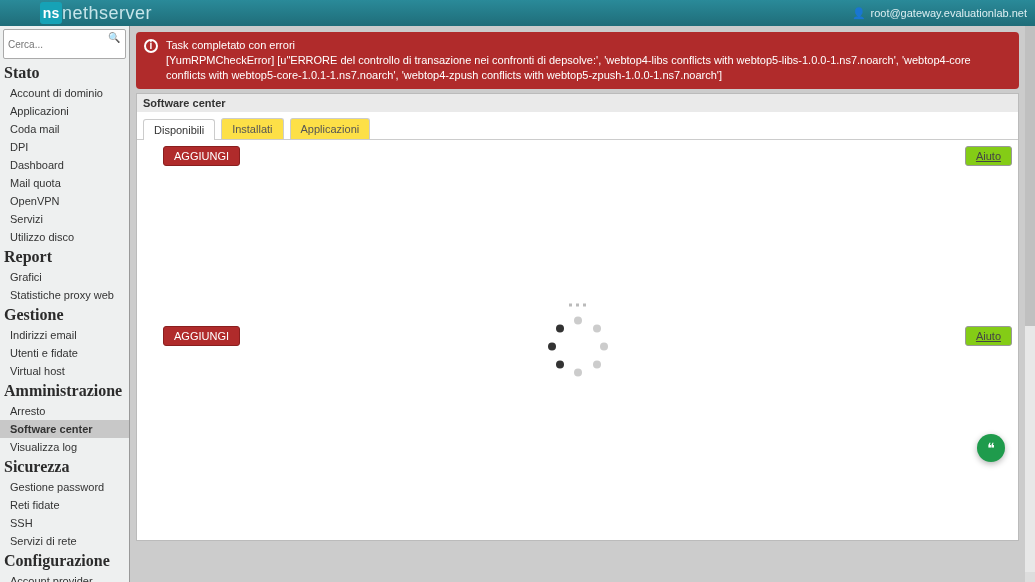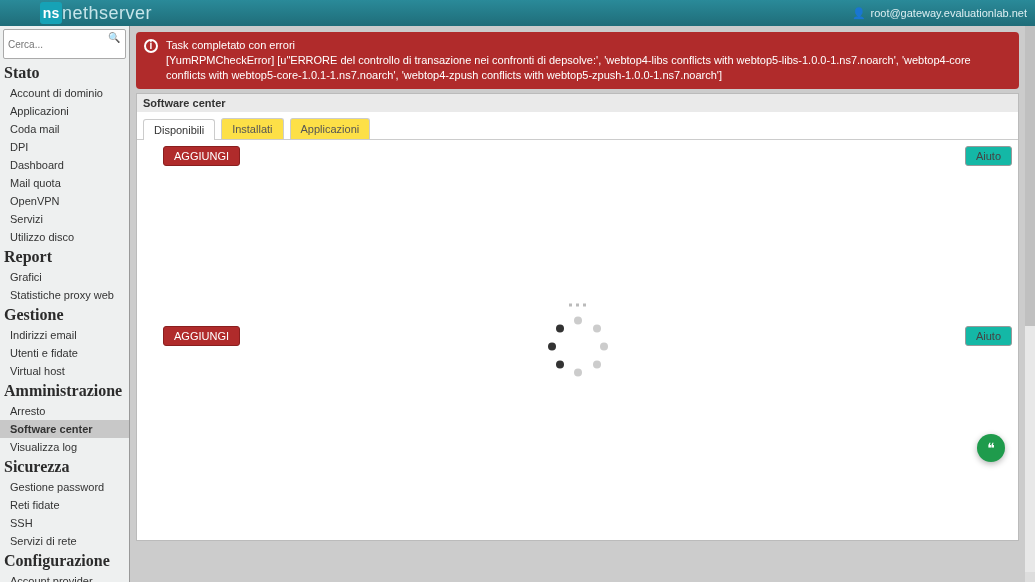--- a/index.html
+++ b/index.html
@@ -23,21 +23,21 @@
 .page-title { background: #eaeaea; margin: 0 6px; padding: 3px 6px; font-size: 11px; font-weight: bold; border: 1px solid #bbb; border-bottom: none; }
 .content-panel { background: #fff; margin: 0 6px 6px 6px; border: 1px solid #bbb; border-top: none; min-height: 400px; position: relative; }
 .tabs { display: flex; border-bottom: 1px solid #ccc; padding: 6px 6px 0 6px; gap: 6px; }
 .tab { padding: 4px 10px; font-size: 11px; border: 1px solid #ccc; border-bottom: none; background: #fde047; color: #555; cursor: pointer; border-radius: 3px 3px 0 0; }
 .tab.active { background: #fff; color: #333; font-weight: normal; position: relative; top: 1px; }
 .tab-content { padding: 6px; position: relative; min-height: 400px; }
 .action-row { display: flex; justify-content: space-between; margin-bottom: 160px; }
 .action-row:last-child { margin-bottom: 0; }
 .btn { padding: 3px 10px; font-size: 11px; border: 1px solid #999; border-radius: 3px; cursor: pointer; margin-left: 20px; }
 .btn-red { background: #b02b2b; color: #fff; border-color: #8a1f1f; }
-.btn-gray { background: #14b8a6; color: #444; }
+.btn-gray { background: #84cc16; color: #444; text-decoration: underline; }
 .spinner-wrap { position: absolute; left: 50%; top: 50%; transform: translate(-50%, -50%); }
 .dots-line { display: flex; gap: 4px; margin-bottom: 10px; justify-content: center; }
 .dots-line span { width: 3px; height: 3px; background: #bbb; }
 .spinner { width: 60px; height: 60px; position: relative; }
 .spinner div { position: absolute; width: 8px; height: 8px; border-radius: 50%; }
 .spinner .d1 { left: 26px; top: 0; background: #ccc; }
 .spinner .d2 { left: 45px; top: 8px; background: #ccc; }
 .spinner .d3 { left: 52px; top: 26px; background: #ccc; }
 .spinner .d4 { left: 45px; top: 44px; background: #ccc; }
 .spinner .d5 { left: 26px; top: 52px; background: #ccc; }

